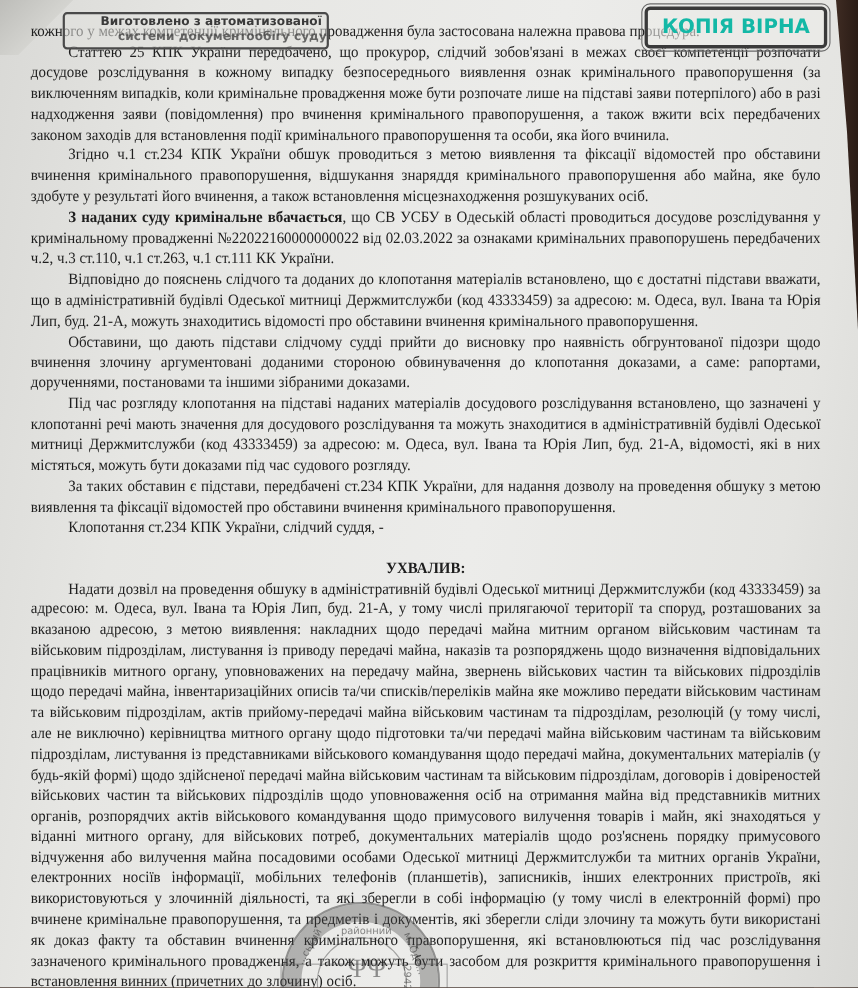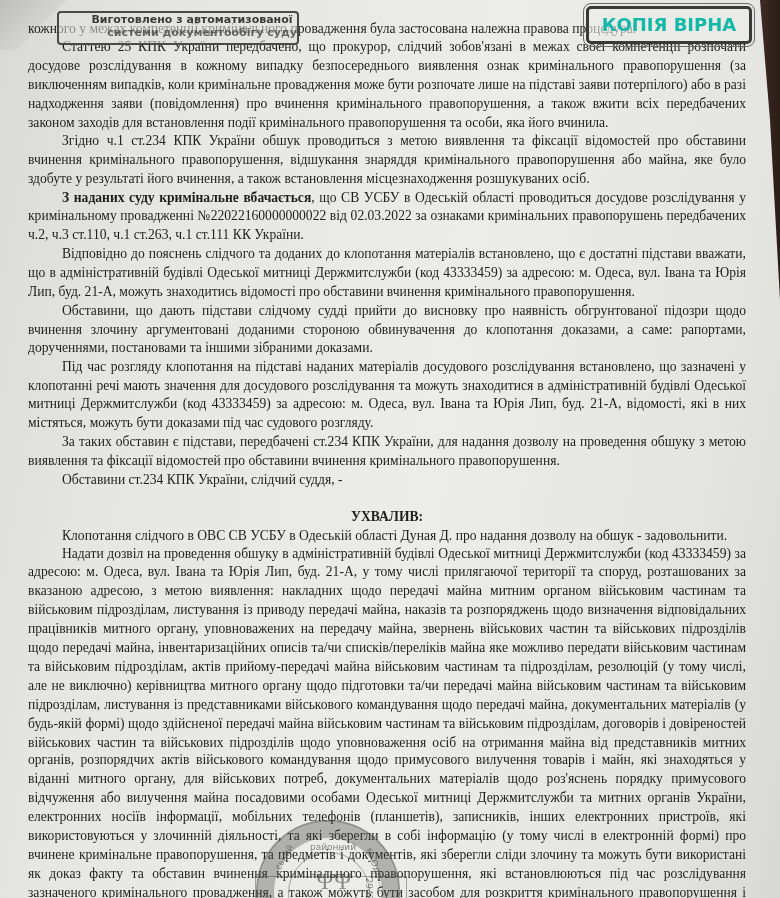--- a/index.html
+++ b/index.html
@@ -75,23 +75,22 @@
 
 <div class="text">
   <p class="p noindent" style="margin-top:18px;">кожного у межах компетенції кримінального провадження була застосована належна правова процедура.</p>
   <p class="p">Статтею 25 КПК України передбачено, що прокурор, слідчий зобов'язані в межах своєї компетенції розпочати досудове розслідування в кожному випадку безпосереднього виявлення ознак кримінального правопорушення (за виключенням випадків, коли кримінальне провадження може бути розпочате лише на підставі заяви потерпілого) або в разі надходження заяви (повідомлення) про вчинення кримінального правопорушення, а також вжити всіх передбачених законом заходів для встановлення події кримінального правопорушення та особи, яка його вчинила.</p>
   <p class="p">Згідно ч.1 ст.234 КПК України обшук проводиться з метою виявлення та фіксації відомостей про обставини вчинення кримінального правопорушення, відшукання знаряддя кримінального правопорушення або майна, яке було здобуте у результаті його вчинення, а також встановлення місцезнаходження розшукуваних осіб.</p>
   <p class="p"><span class="bold">З наданих суду кримінальне вбачається</span><span>, що СВ УСБУ в Одеській області проводиться досудове розслідування у кримінальному провадженні №22022160000000022 від 02.03.2022 за ознаками кримінальних правопорушень передбачених ч.2, ч.3 ст.110, ч.1 ст.263, ч.1 ст.111 КК України.</span></p>
   <p class="p">Відповідно до пояснень слідчого та доданих до клопотання матеріалів встановлено, що є достатні підстави вважати, що в адміністративній будівлі Одеської митниці Держмитслужби (код 43333459) за адресою: м. Одеса, вул. Івана та Юрія Лип, буд. 21-А, можуть знаходитись відомості про обставини вчинення кримінального правопорушення.</p>
   <p class="p">Обставини, що дають підстави слідчому судді прийти до висновку про наявність обгрунтованої підозри щодо вчинення злочину аргументовані доданими стороною обвинувачення до клопотання доказами, а саме: рапортами, дорученнями, постановами та іншими зібраними доказами.</p>
   <p class="p">Під час розгляду клопотання на підставі наданих матеріалів досудового розслідування встановлено, що зазначені у клопотанні речі мають значення для досудового розслідування та можуть знаходитися в адміністративній будівлі Одеської митниці Держмитслужби (код 43333459) за адресою: м. Одеса, вул. Івана та Юрія Лип, буд. 21-А, відомості, які в них містяться, можуть бути доказами під час судового розгляду.</p>
   <p class="p">За таких обставин є підстави, передбачені ст.234 КПК України, для надання дозволу на проведення обшуку з метою виявлення та фіксації відомостей про обставини вчинення кримінального правопорушення.</p>
-  <p class="p">Обставини ст.234 КПК України, слідчий суддя, -</p>
+  <p class="p">Клопотання ст.234 КПК України, слідчий суддя, -</p>
   <p class="heading" style="margin-top:17px;">УХВАЛИВ:</p>
-  <p class="p">Клопотання слідчого в ОВС СВ УСБУ в Одеській області Дуная Д. про надання дозволу на обшук - задовольнити.</p>
   <p class="p">Надати дозвіл на проведення обшуку в адміністративній будівлі Одеської митниці Держмитслужби (код 43333459) за адресою: м. Одеса, вул. Івана та Юрія Лип, буд. 21-А, у тому числі прилягаючої території та споруд, розташованих за вказаною адресою, з метою виявлення: накладних щодо передачі майна митним органом військовим частинам та військовим підрозділам, листування із приводу передачі майна, наказів та розпоряджень щодо визначення відповідальних працівників митного органу, уповноважених на передачу майна, звернень військових частин та військових підрозділів щодо передачі майна, інвентаризаційних описів та/чи списків/переліків майна яке можливо передати військовим частинам та військовим підрозділам, актів прийому-передачі майна військовим частинам та підрозділам, резолюцій (у тому числі, але не виключно) керівництва митного органу щодо підготовки та/чи передачі майна військовим частинам та військовим підрозділам, листування із представниками військового командування щодо передачі майна, документальних матеріалів (у будь-якій формі) щодо здійсненої передачі майна військовим частинам та військовим підрозділам, договорів і довіреностей військових частин та військових підрозділів щодо уповноваження осіб на отримання майна від представників митних органів, розпорядчих актів військового командування щодо примусового вилучення товарів і майн, які знаходяться у віданні митного органу, для військових потреб, документальних матеріалів щодо роз'яснень порядку примусового відчуження або вилучення майна посадовими особами Одеської митниці Держмитслужби та митних органів України, електронних носіїв інформації, мобільних телефонів (планшетів), записників, інших електронних пристроїв, які використовуються у злочинній діяльності, та які зберегли в собі інформацію (у тому числі в електронній формі) про вчинене кримінальне правопорушення, та предметів і документів, які зберегли сліди злочину та можуть бути використані як доказ факту та обставин вчинення кримінального правопорушення, які встановлюються під час розслідування зазначеного кримінального провадження, а також можуть бути засобом для розкриття кримінального правопорушення і встановлення винних (причетних до злочину) осіб.</p>
 
 </div>
 
 <div class="stamp-auto">
   <div>Виготовлено з автоматизованої</div>
   <div class="l2">системи документообігу суду</div>
 </div>
 
 <div class="stamp-copy">КОПІЯ ВІРНА</div>

